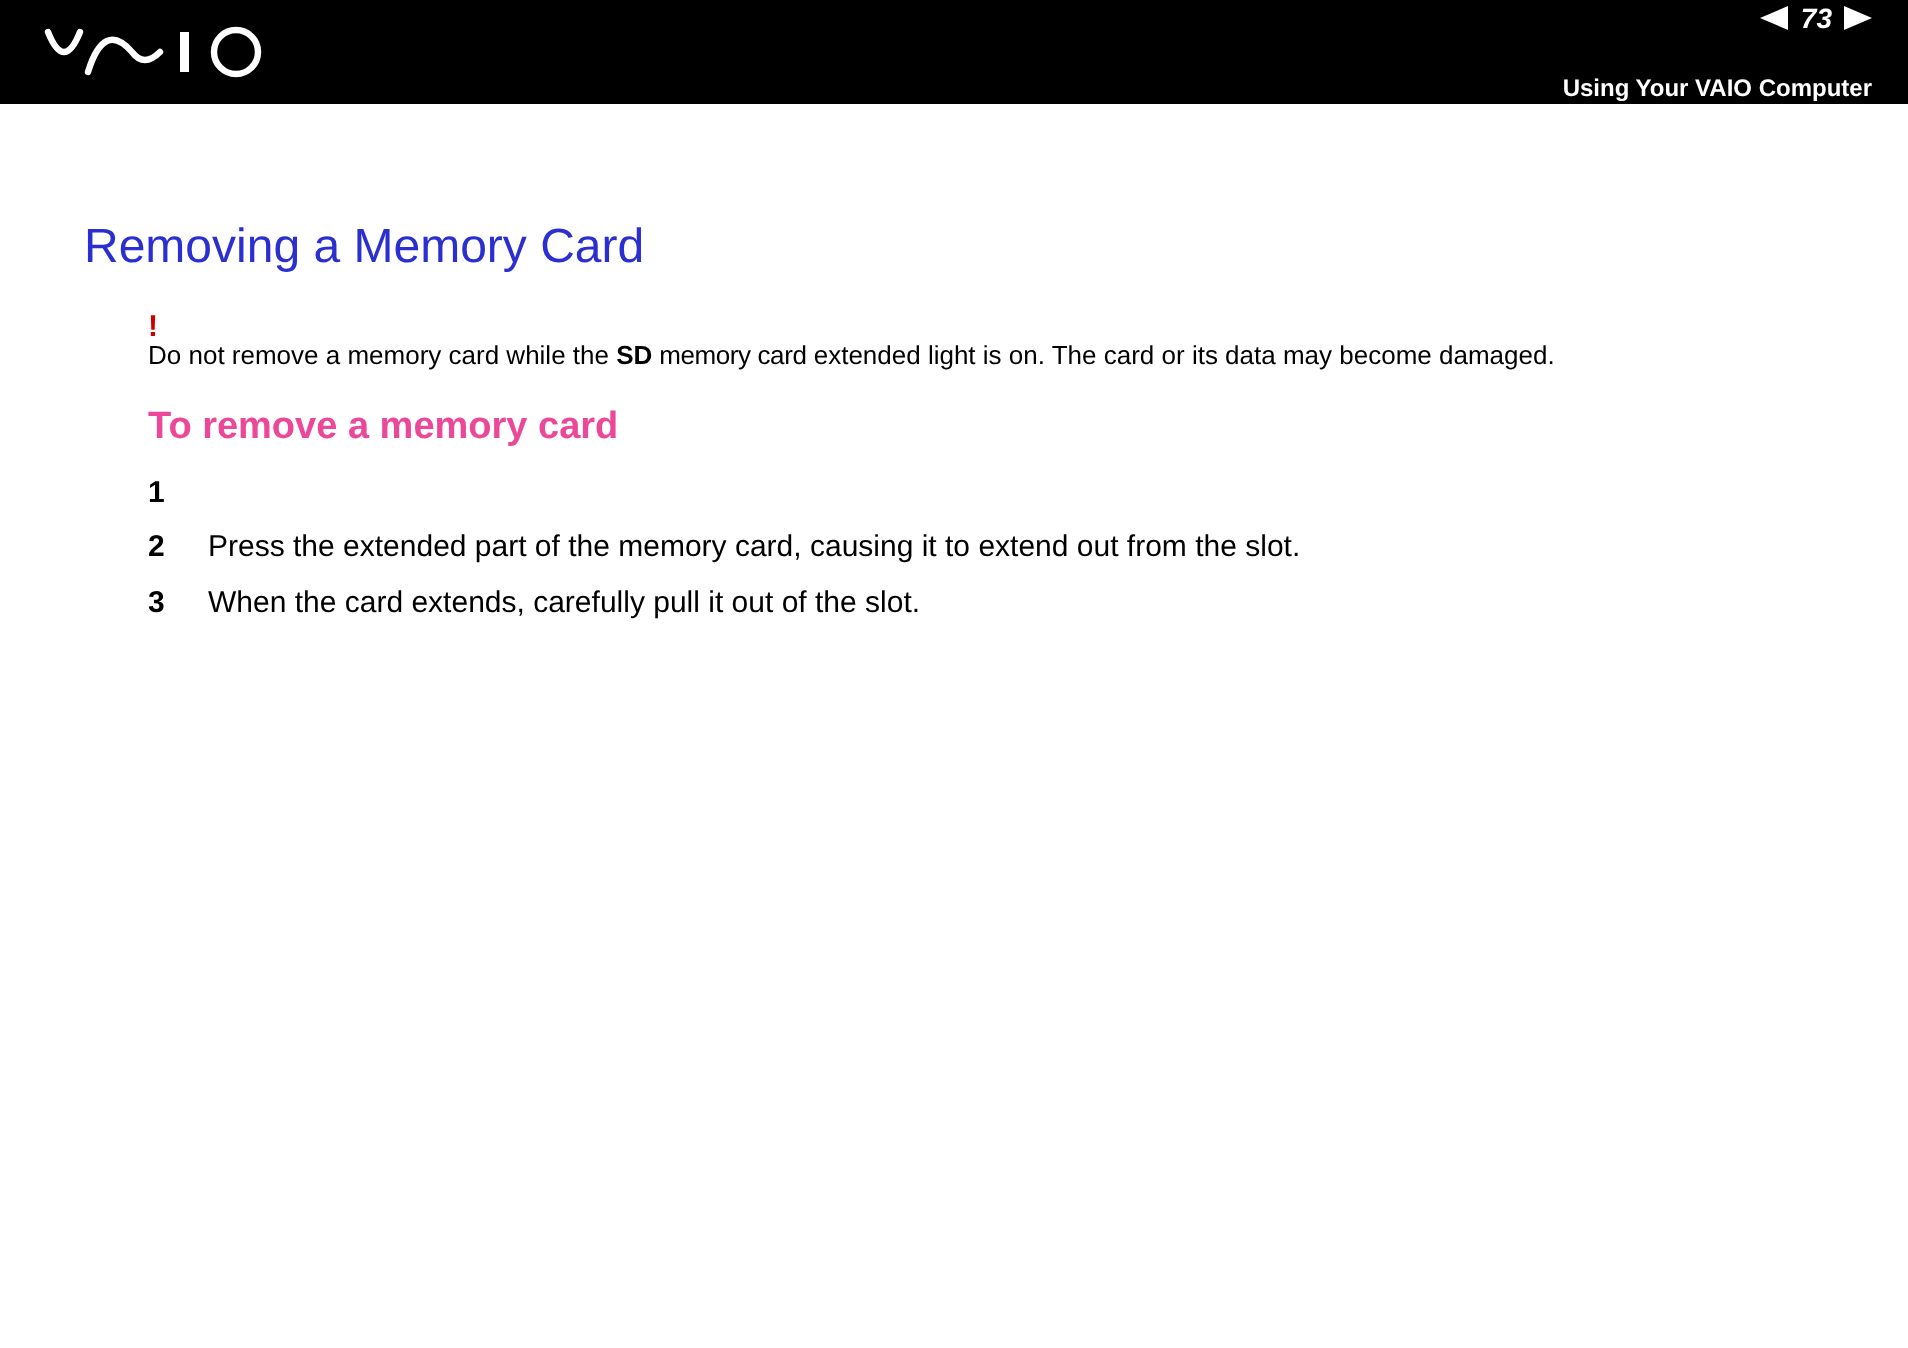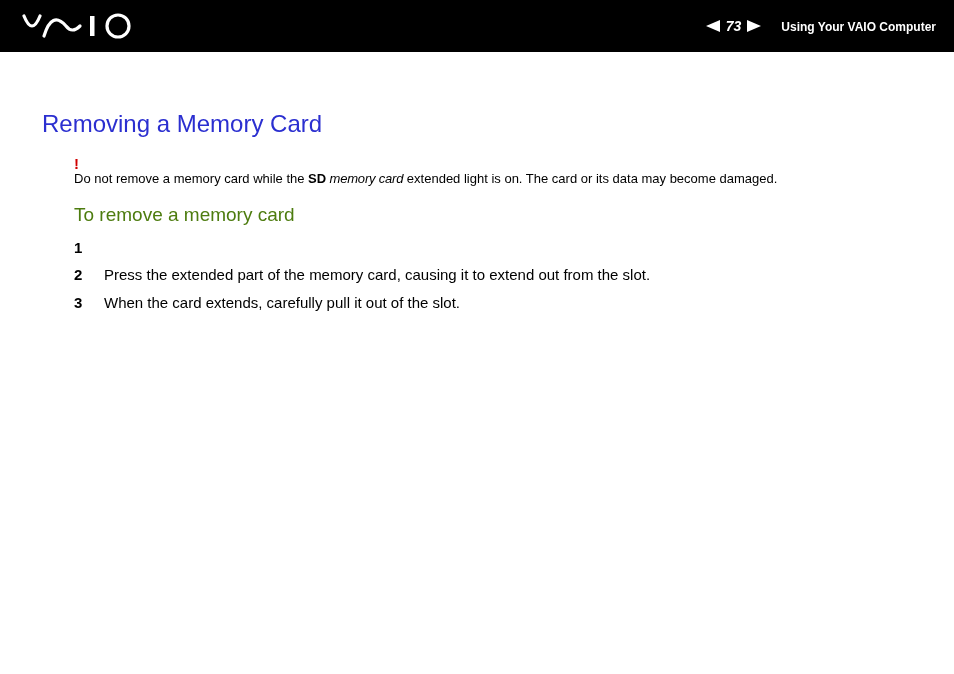--- a/index.html
+++ b/index.html
@@ -16,21 +16,21 @@
     color: #fff;
     height: 52px;
     display: flex;
     align-items: center;
     justify-content: space-between;
     padding: 0 18px 0 22px;
   }
   .logo svg { display: block; }
   .header-right {
     display: flex;
-    flex-direction: row;
+    flex-direction: column;
     align-items: flex-end;
     gap: 20px;
     justify-content: center;
   }
   .pager {
     display: flex;
     align-items: center;
     gap: 4px;
   }
   .pager .arrow {
@@ -71,25 +71,25 @@
     font-size: 15px;
     display: block;
     line-height: 1;
     margin-bottom: -2px;
   }
   .warning-text {
     font-size: 13px;
     line-height: 1.4;
   }
   .warning-text .bold-sd { font-weight: bold; }
-  .warning-text .cond { font-family: "Arial Narrow", Arial, sans-serif; letter-spacing: -0.2px; font-style: italic; }
+  .warning-text .cond { font-family: "Arial Narrow", Arial, sans-serif; letter-spacing: -0.2px; }
   .sub-title {
-    color: #4d7c0f;
+    color: #ec4899;
     font-size: 19px;
-    font-weight: normal;
+    font-weight: bold;
     margin: 16px 0 10px 0;
     padding-left: 32px;
   }
   .steps {
     list-style: none;
     padding-left: 32px;
   }
   .steps li {
     display: flex;
     gap: 18px;

